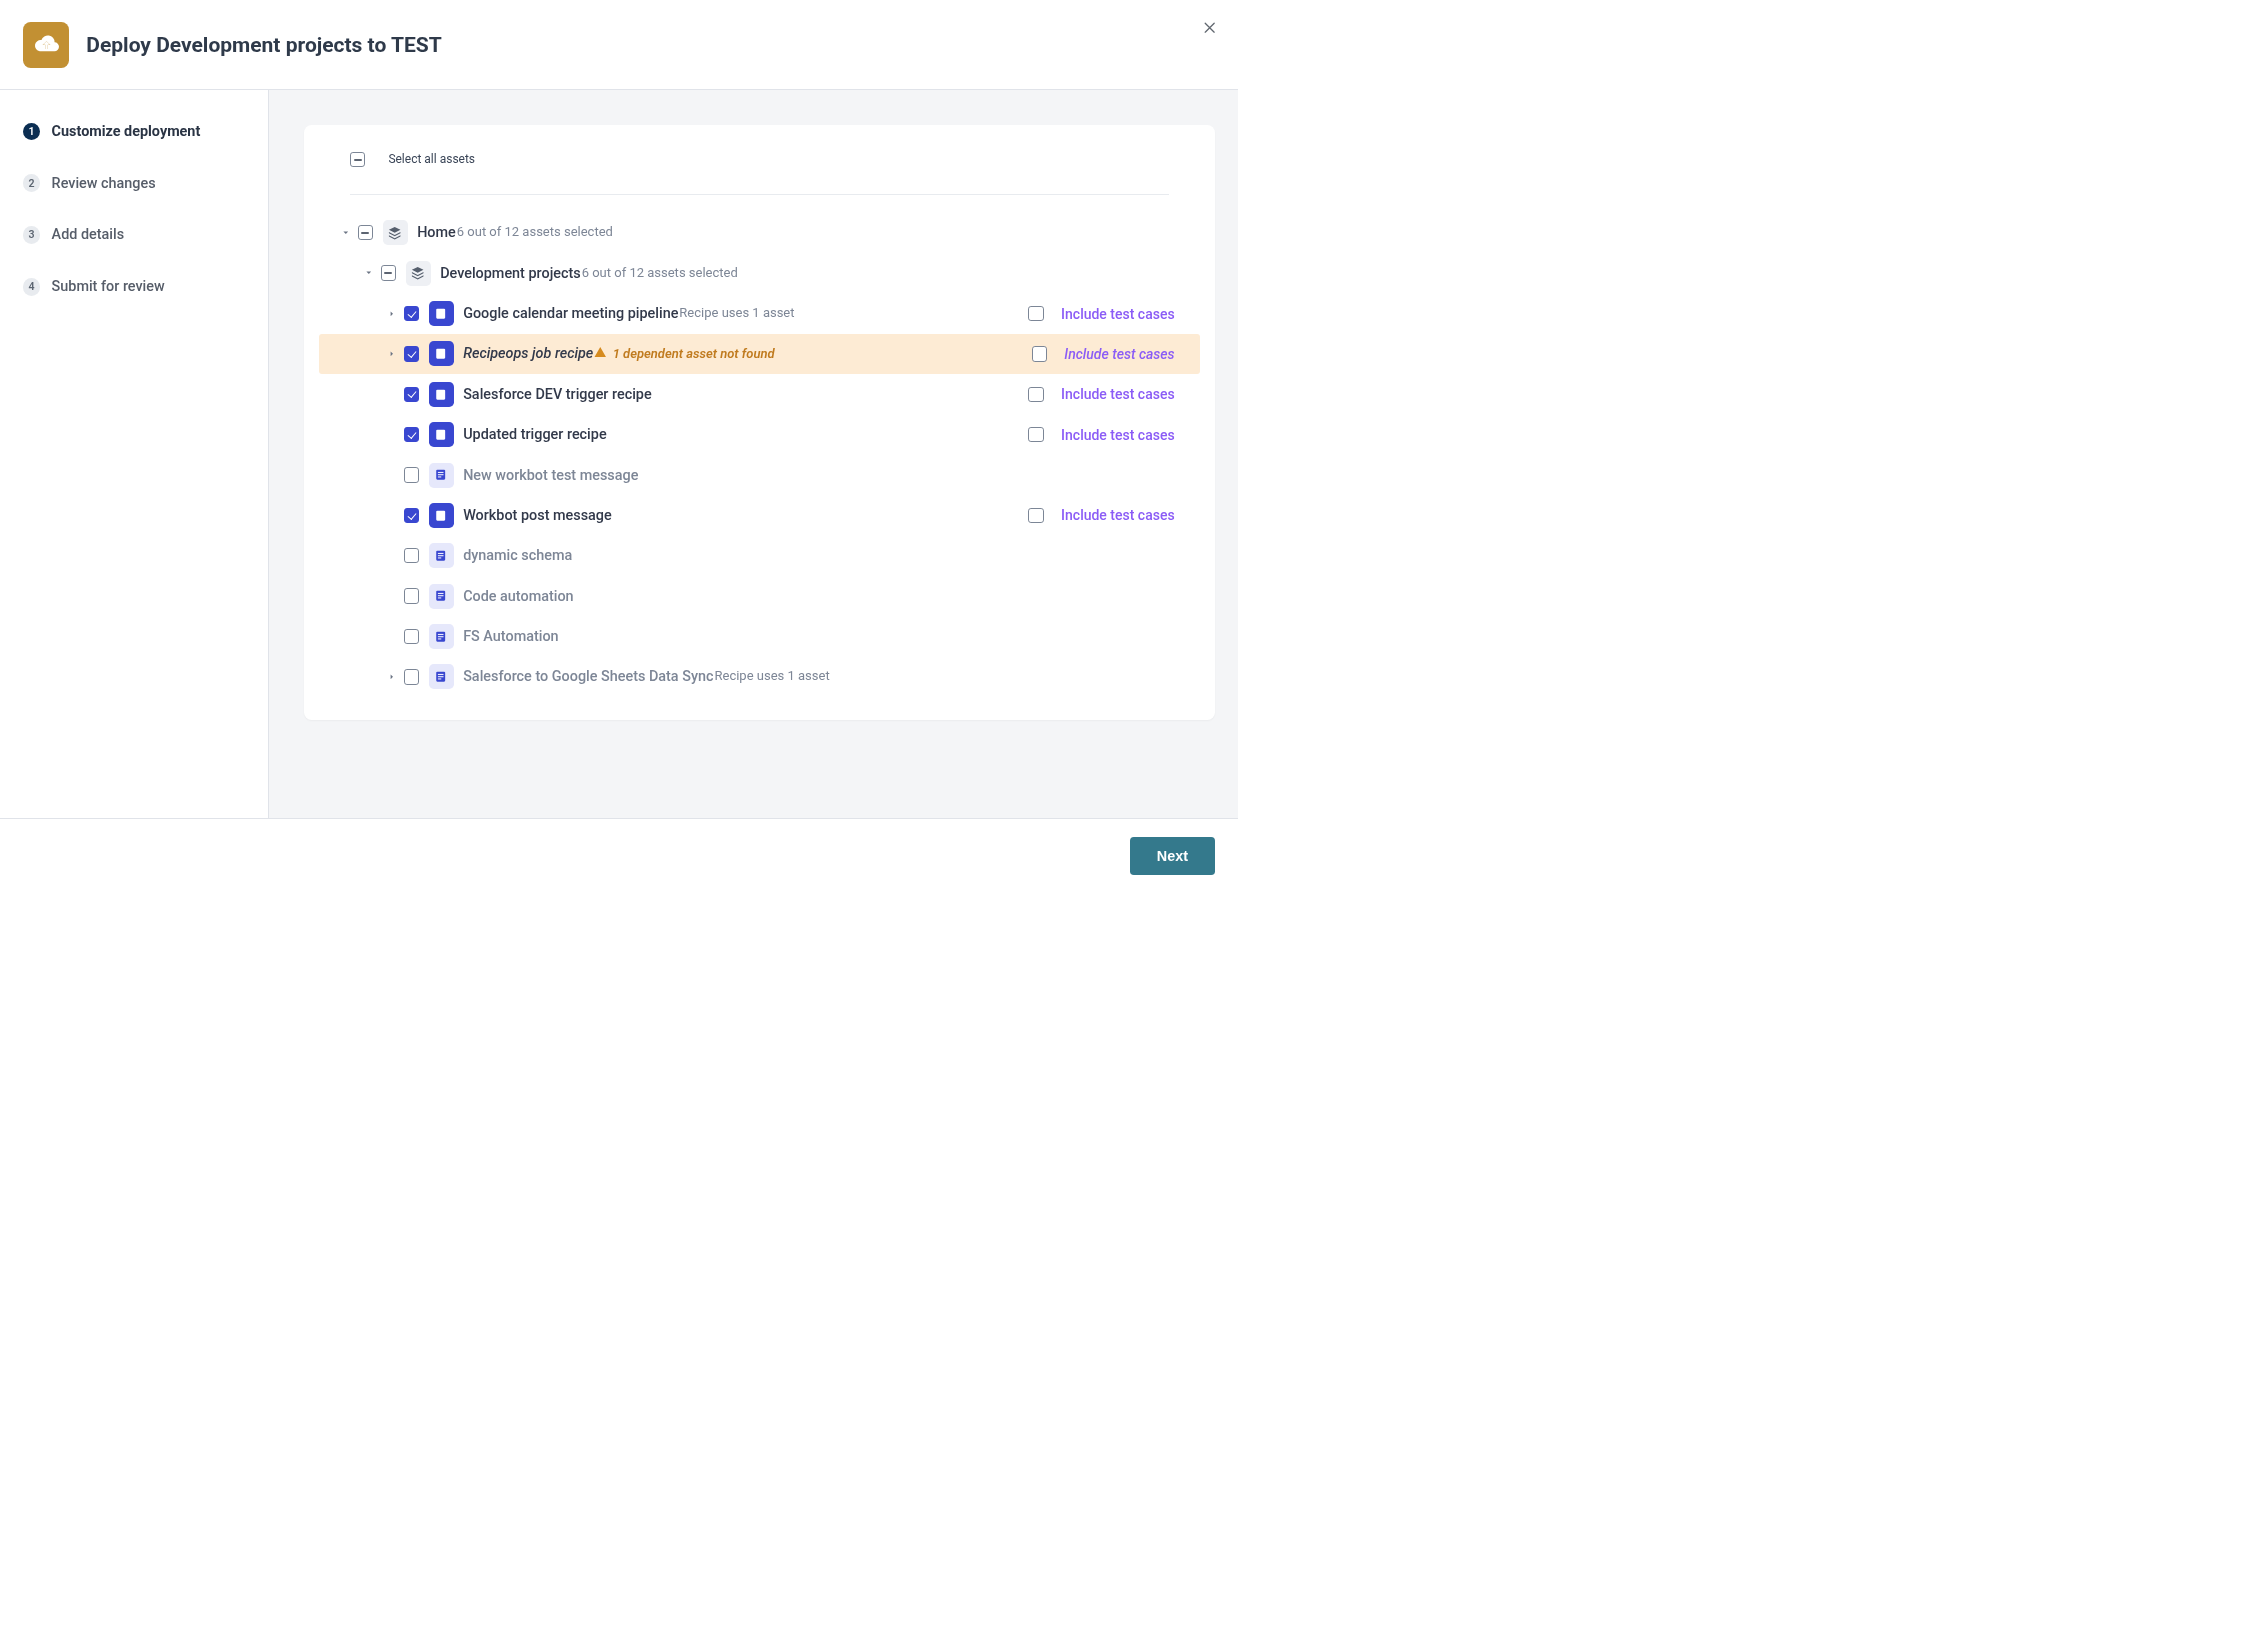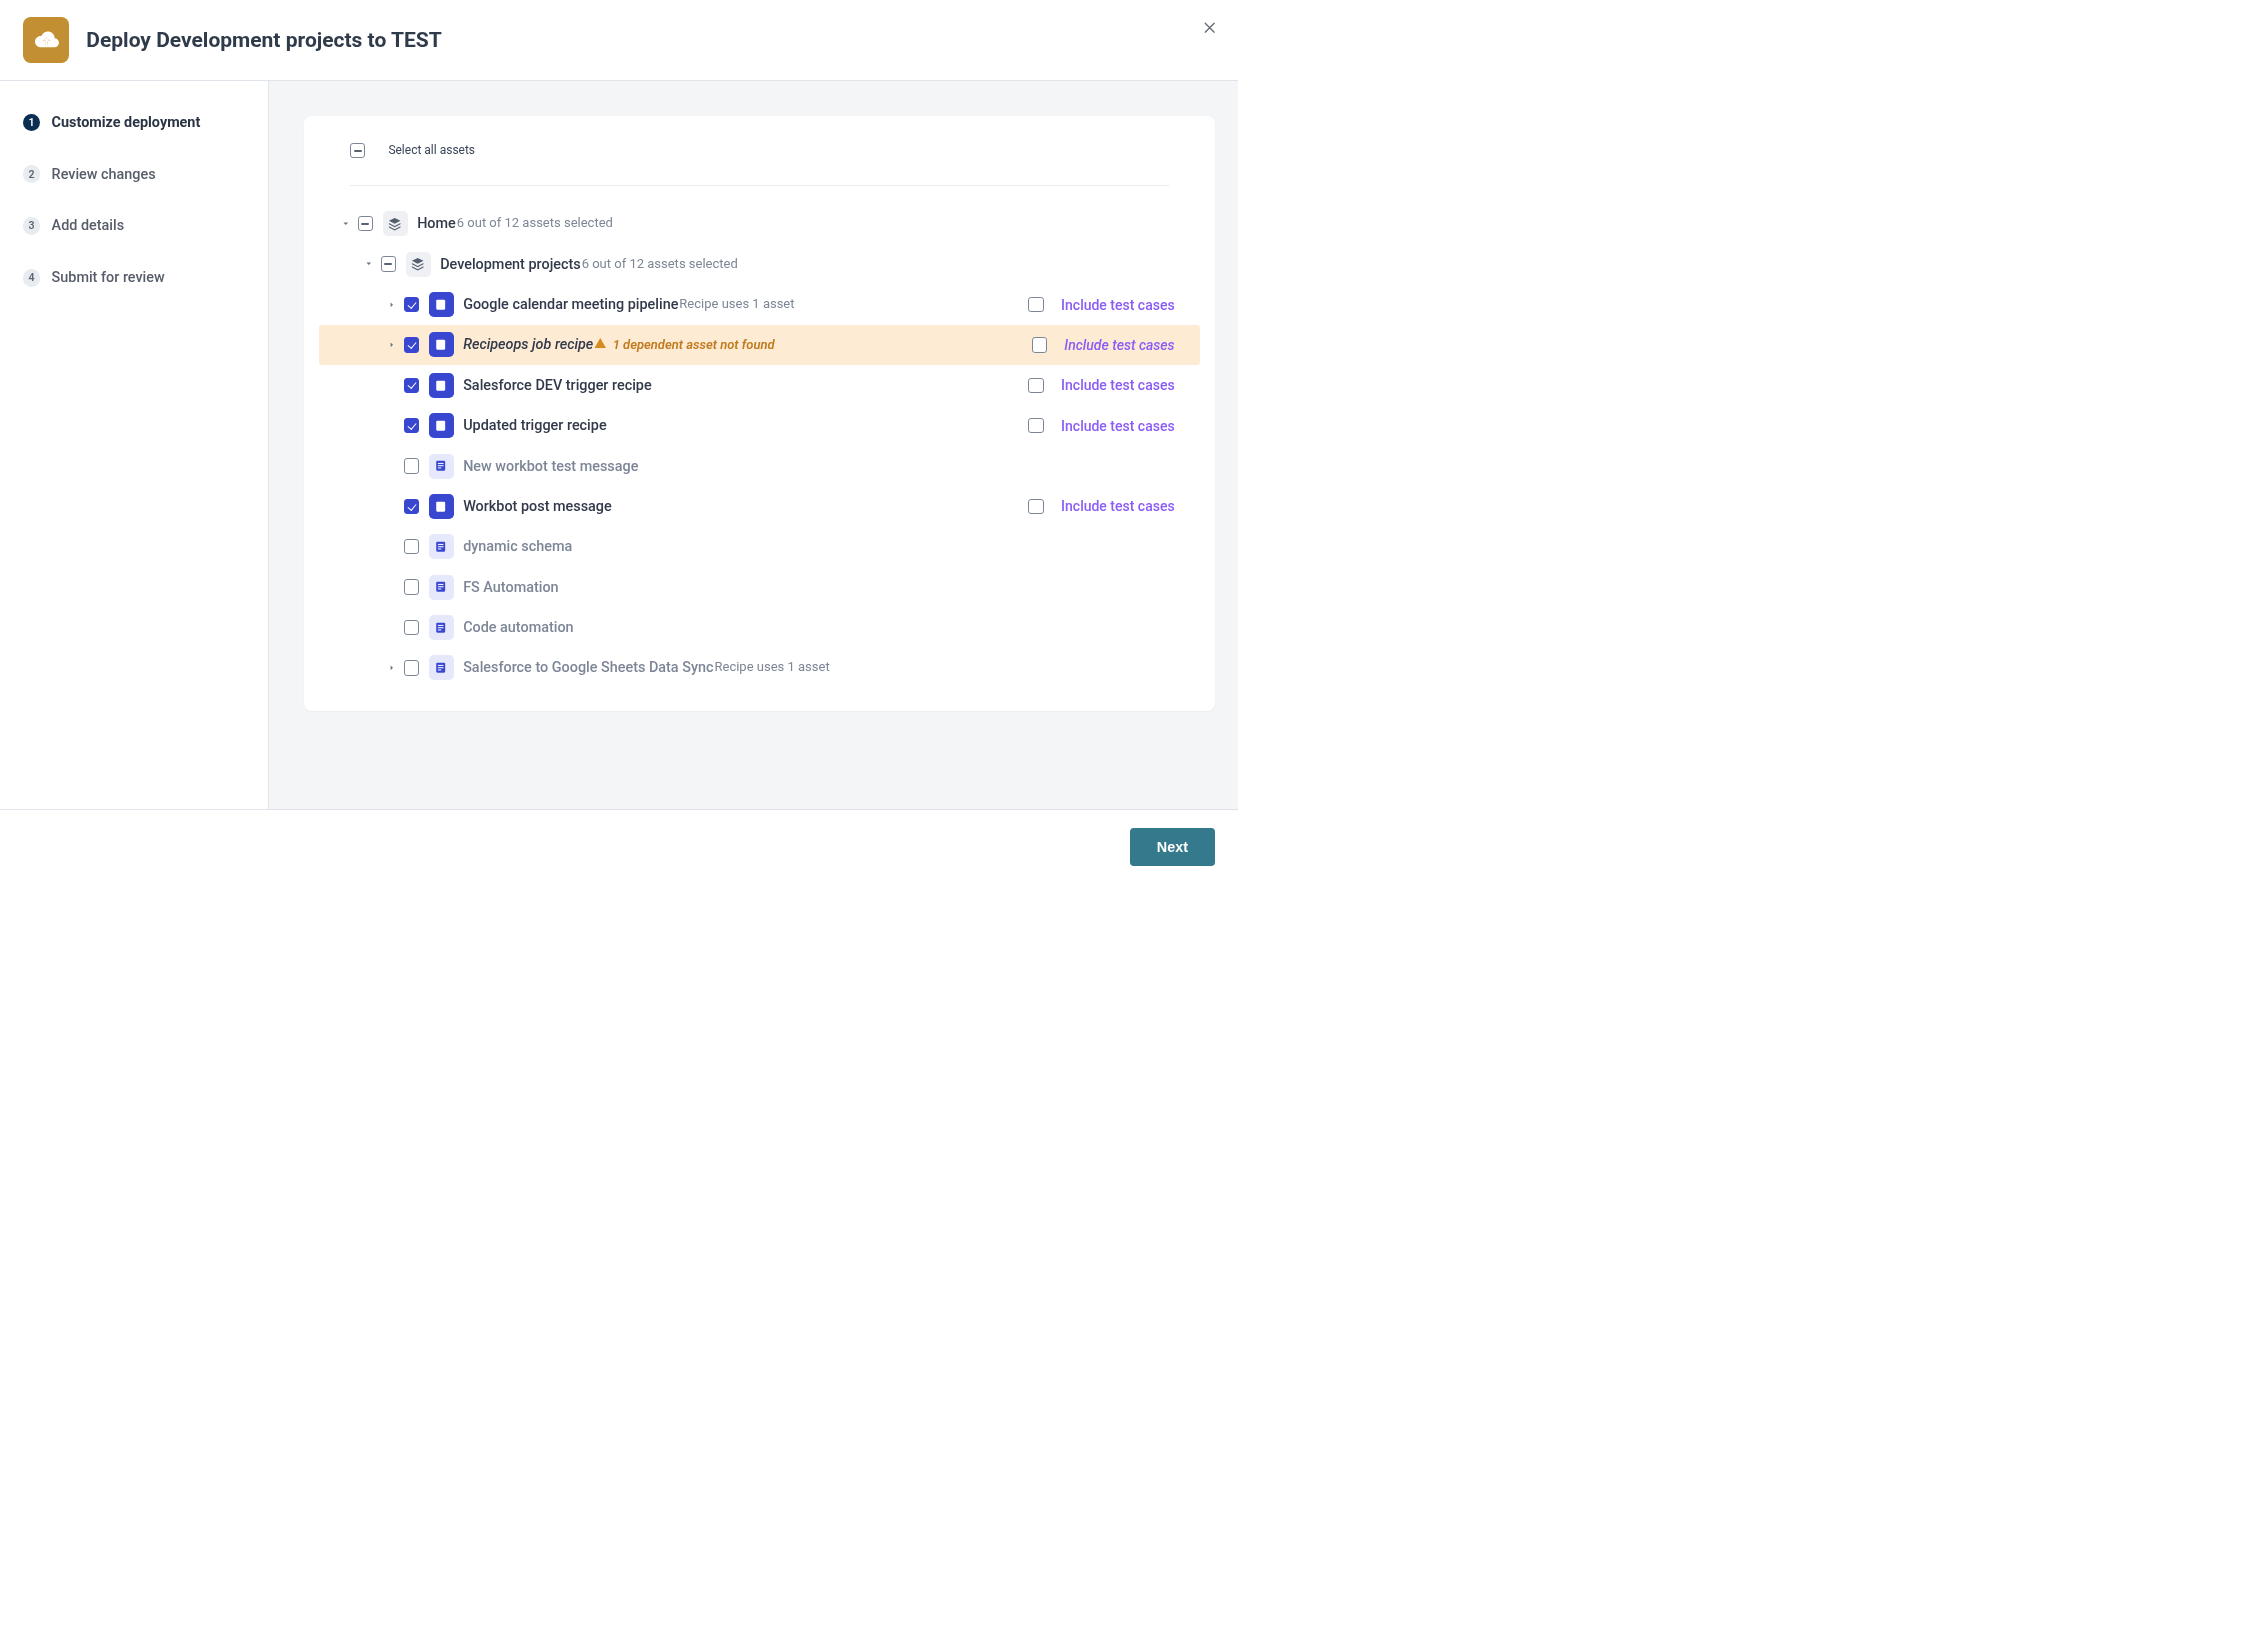--- a/index.html
+++ b/index.html
@@ -14,21 +14,21 @@
     overflow: hidden;
   }
 
   .header {
     display: flex;
     align-items: center;
     padding: 15.4px 23px 15.4px 23px;
     gap: 17.3px;
     border-bottom: 1px solid #e0e3e9;
     position: relative;
-    height: 81px;
+    height: 90px;
   }
   .deploy-icon {
     width: 46px; height: 46px;
     border-radius: 7.7px;
     background: #C29033;
     display: flex; align-items: center; justify-content: center;
     color: #fff;
     flex: 0 0 auto;
   }
   .deploy-icon svg { width: 27px; height: 27px; }
@@ -416,37 +416,37 @@
                   <use href="#icon-chev-right"></use>
                 </svg>
               </div>
               <div class="checkbox"></div>
               <div class="recipe-icon">
                 <svg viewBox="0 0 14 14" width="13.4" height="13.4">
                   <use href="#icon-recipe"></use>
                 </svg>
               </div>
               <div class="row-text">
-                <span class="row-title muted">FS Automation</span>
+                <span class="row-title muted">Code automation</span>
               </div>
             </div>
             <div class="row indent-3">
               <div class="chevron placeholder">
                 <svg viewBox="0 0 10 10" width="9.6" height="9.6">
                   <use href="#icon-chev-right"></use>
                 </svg>
               </div>
               <div class="checkbox"></div>
               <div class="recipe-icon">
                 <svg viewBox="0 0 14 14" width="13.4" height="13.4">
                   <use href="#icon-recipe"></use>
                 </svg>
               </div>
               <div class="row-text">
-                <span class="row-title muted">Code automation</span>
+                <span class="row-title muted">FS Automation</span>
               </div>
             </div>
             <div class="row indent-3">
               <div class="chevron">
                 <svg viewBox="0 0 10 10" width="9.6" height="9.6">
                   <use href="#icon-chev-right"></use>
                 </svg>
               </div>
               <div class="checkbox"></div>
               <div class="recipe-icon">

